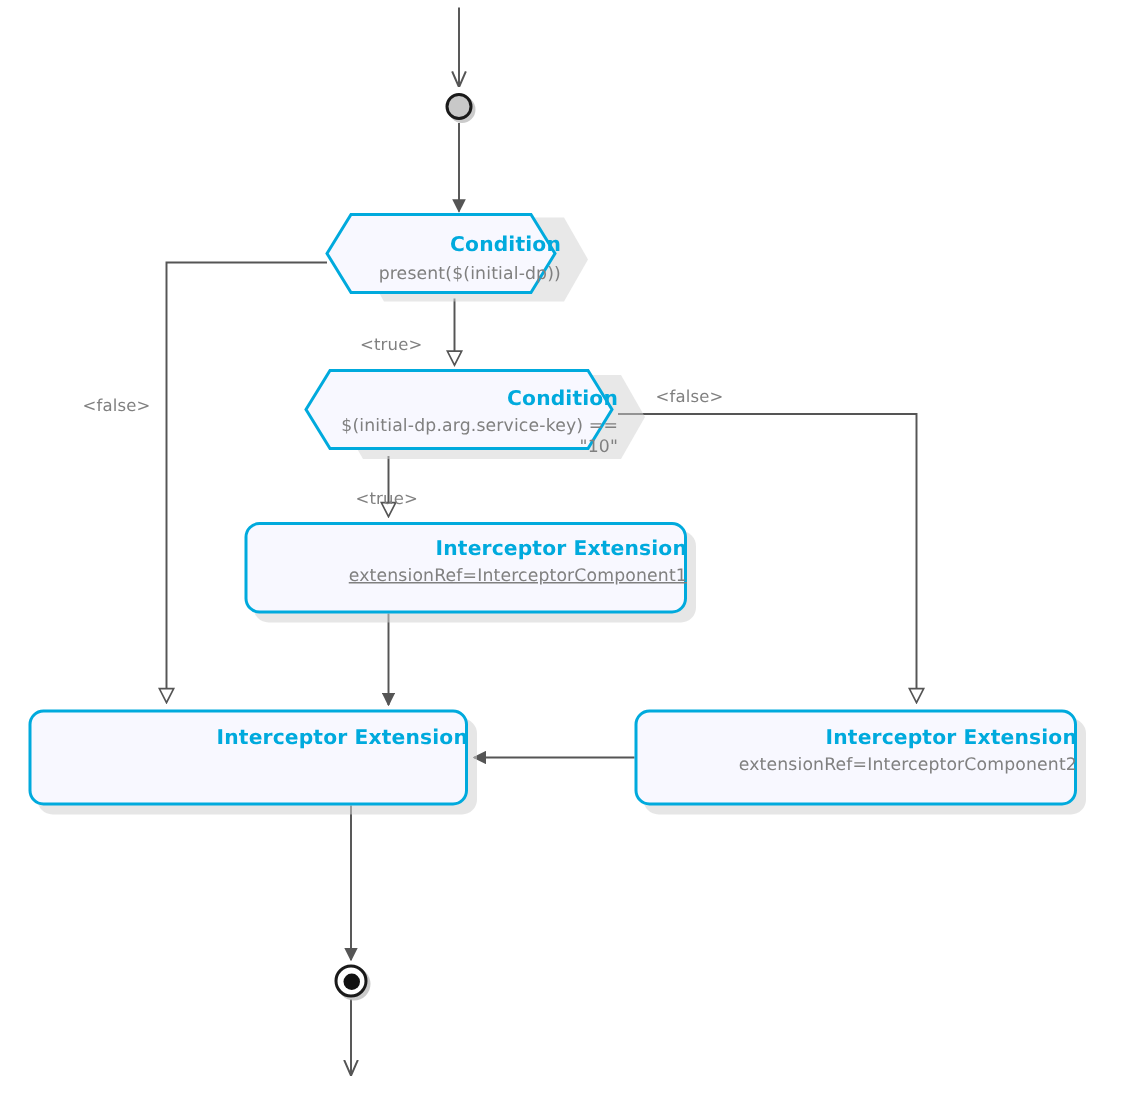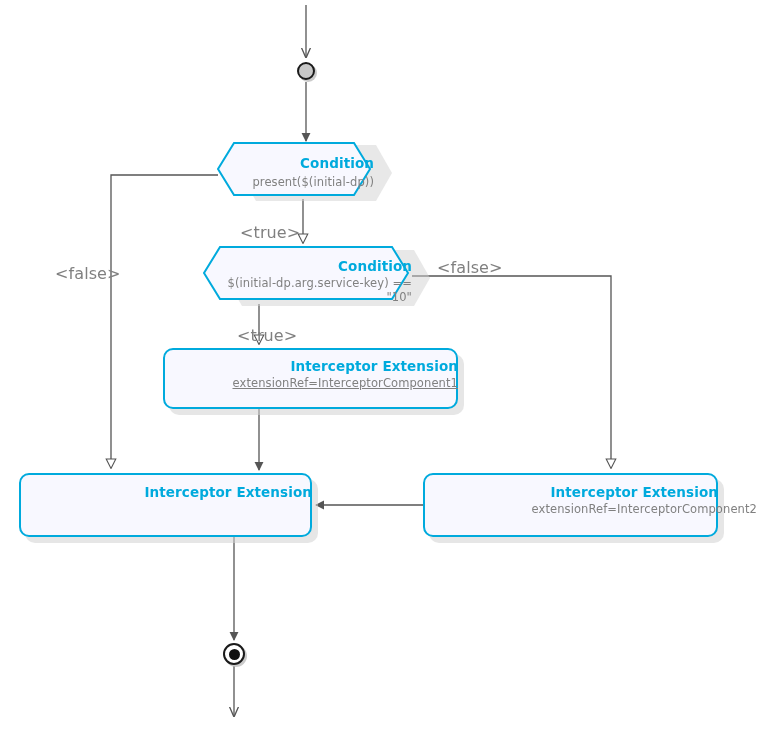--- a/index.html
+++ b/index.html
@@ -97,21 +97,21 @@
     width: 11px;
     height: 11px;
     border-radius: 50%;
     background: #111111;
   }
 
   
   .edge-label {
     position: absolute;
     color: #808080;
-    font-size: 16px;
+    font-size: 11px;
     white-space: nowrap;
     letter-spacing: .1px;
   }
 </style>
 </head>
 <body>
 
 <div id="canvas">
 
   <svg id="edge-layer" viewBox="0 0 759 729" width="759" height="729">
@@ -183,21 +183,21 @@
   <div class="node rect-node" style="left:19px; top:473px; width:293px; height:64px;">
     <div class="node-shadow" style="left:6px; top:6px; width:293px; height:64px; border-radius:10px;"></div>
     <div class="rect-body"></div>
     <div class="node-label node-title" style="top:11px;">Interceptor Extension</div>
   </div>
 
   <div class="node rect-node" style="left:423px; top:473px; width:295px; height:64px;">
     <div class="node-shadow" style="left:6px; top:6px; width:295px; height:64px; border-radius:10px;"></div>
     <div class="rect-body"></div>
     <div class="node-label node-title" style="top:11px;">Interceptor Extension</div>
-    <div class="node-label node-sub" style="top:29px;margin-left:39px;">extensionRef=InterceptorComponent2</div>
+    <div class="node-label node-sub" style="top:29px;">extensionRef=InterceptorComponent2</div>
   </div>
 
   <div class="end-node-outer" style="left:223px; top:643px;">
     <div class="end-node-inner" style="left:3.5px; top:3.5px;"></div>
   </div>
 
   <div class="edge-label" style="left:55px; top:264px;">&lt;false&gt;</div>
 
   <div class="edge-label" style="left:240px; top:223px;">&lt;true&gt;</div>
 

